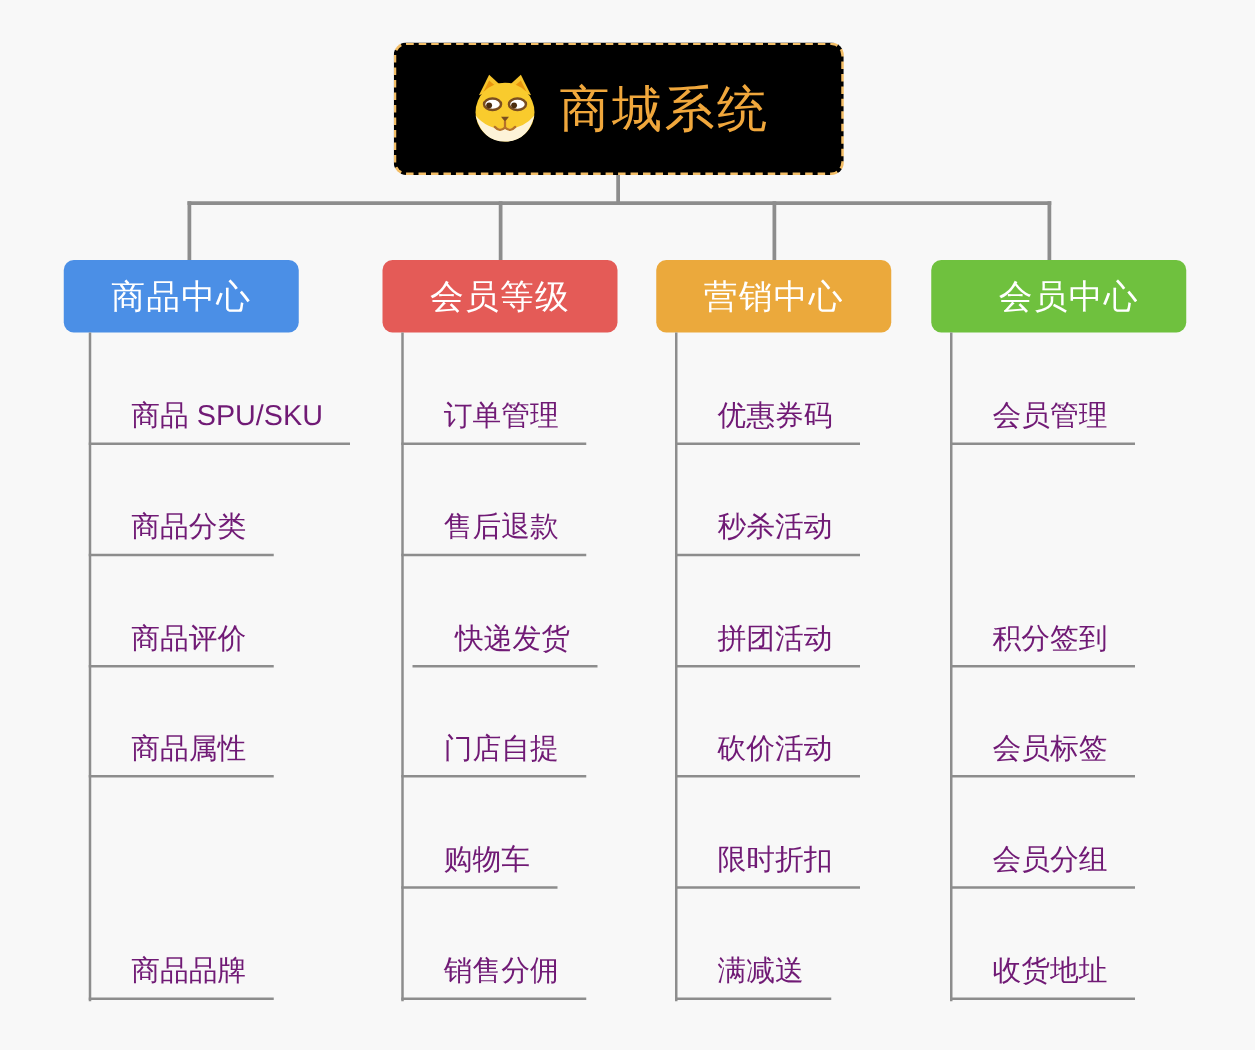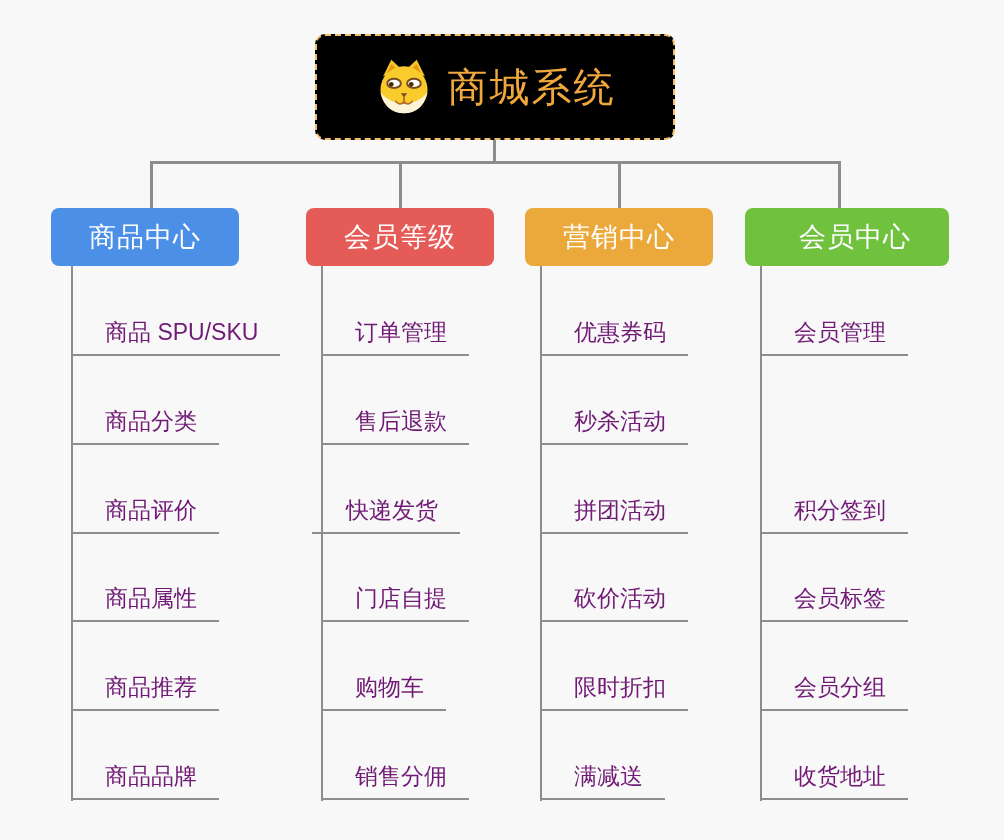--- a/index.html
+++ b/index.html
@@ -59,26 +59,25 @@
 
   <div class="line" style="left:71px;top:266px;width:2px;height:535px"></div>
   <div class="line" style="left:321px;top:266px;width:2px;height:535px"></div>
   <div class="line" style="left:540px;top:266px;width:2px;height:535px"></div>
   <div class="line" style="left:760px;top:266px;width:2px;height:535px"></div>
 
   <div class="item" style="left:71px;top:318px">商品 SPU/SKU</div>
   <div class="item" style="left:71px;top:407px">商品分类</div>
   <div class="item" style="left:71px;top:496px">商品评价</div>
   <div class="item" style="left:71px;top:584px">商品属性</div>
-  <div class="item" style="left:71px;top:673px">商品推荐</div>
   <div class="item" style="left:71px;top:762px">商品品牌</div>
 
   <div class="item" style="left:321px;top:318px">订单管理</div>
   <div class="item" style="left:321px;top:407px">售后退款</div>
-  <div class="item" style="left:312px;top:496px">快递发货</div>
+  <div class="item" style="left:330px;top:496px">快递发货</div>
   <div class="item" style="left:321px;top:673px">购物车</div>
   <div class="item" style="left:321px;top:584px">门店自提</div>
   <div class="item" style="left:321px;top:762px">销售分佣</div>
 
   <div class="item" style="left:540px;top:318px">优惠券码</div>
   <div class="item" style="left:540px;top:407px">秒杀活动</div>
   <div class="item" style="left:540px;top:496px">拼团活动</div>
   <div class="item" style="left:540px;top:584px">砍价活动</div>
   <div class="item" style="left:540px;top:673px">限时折扣</div>
   <div class="item" style="left:540px;top:762px">满减送</div>

